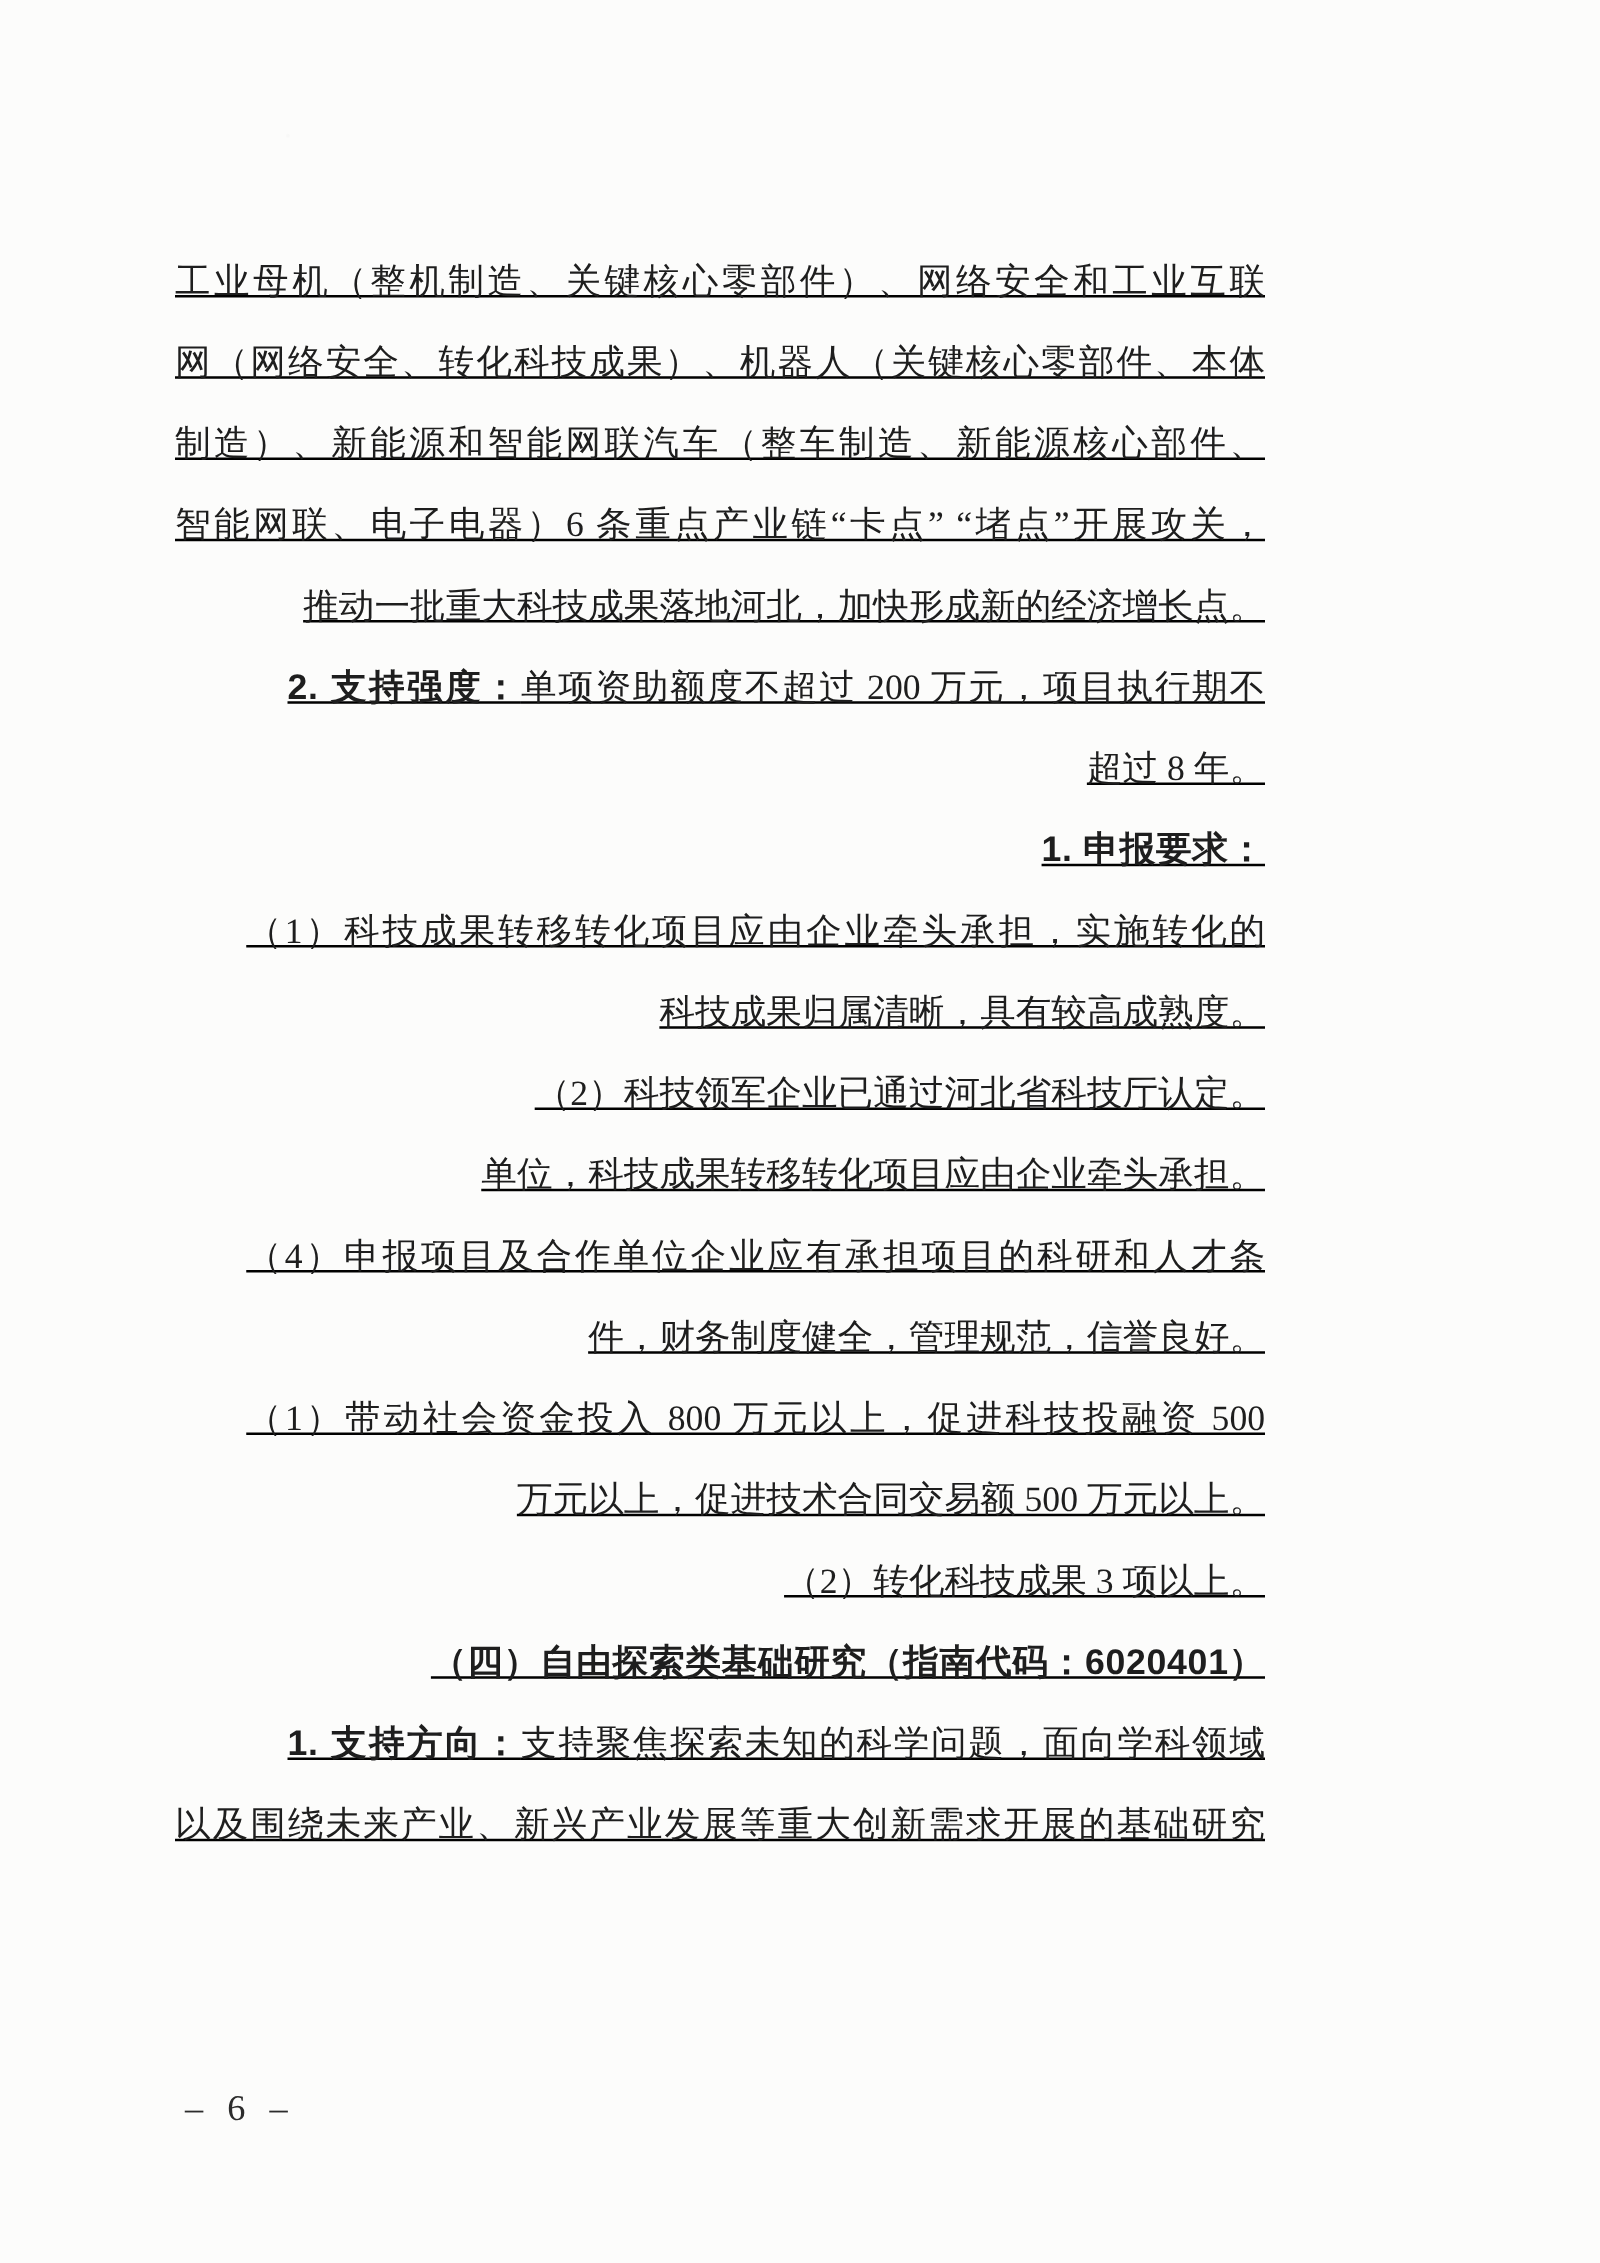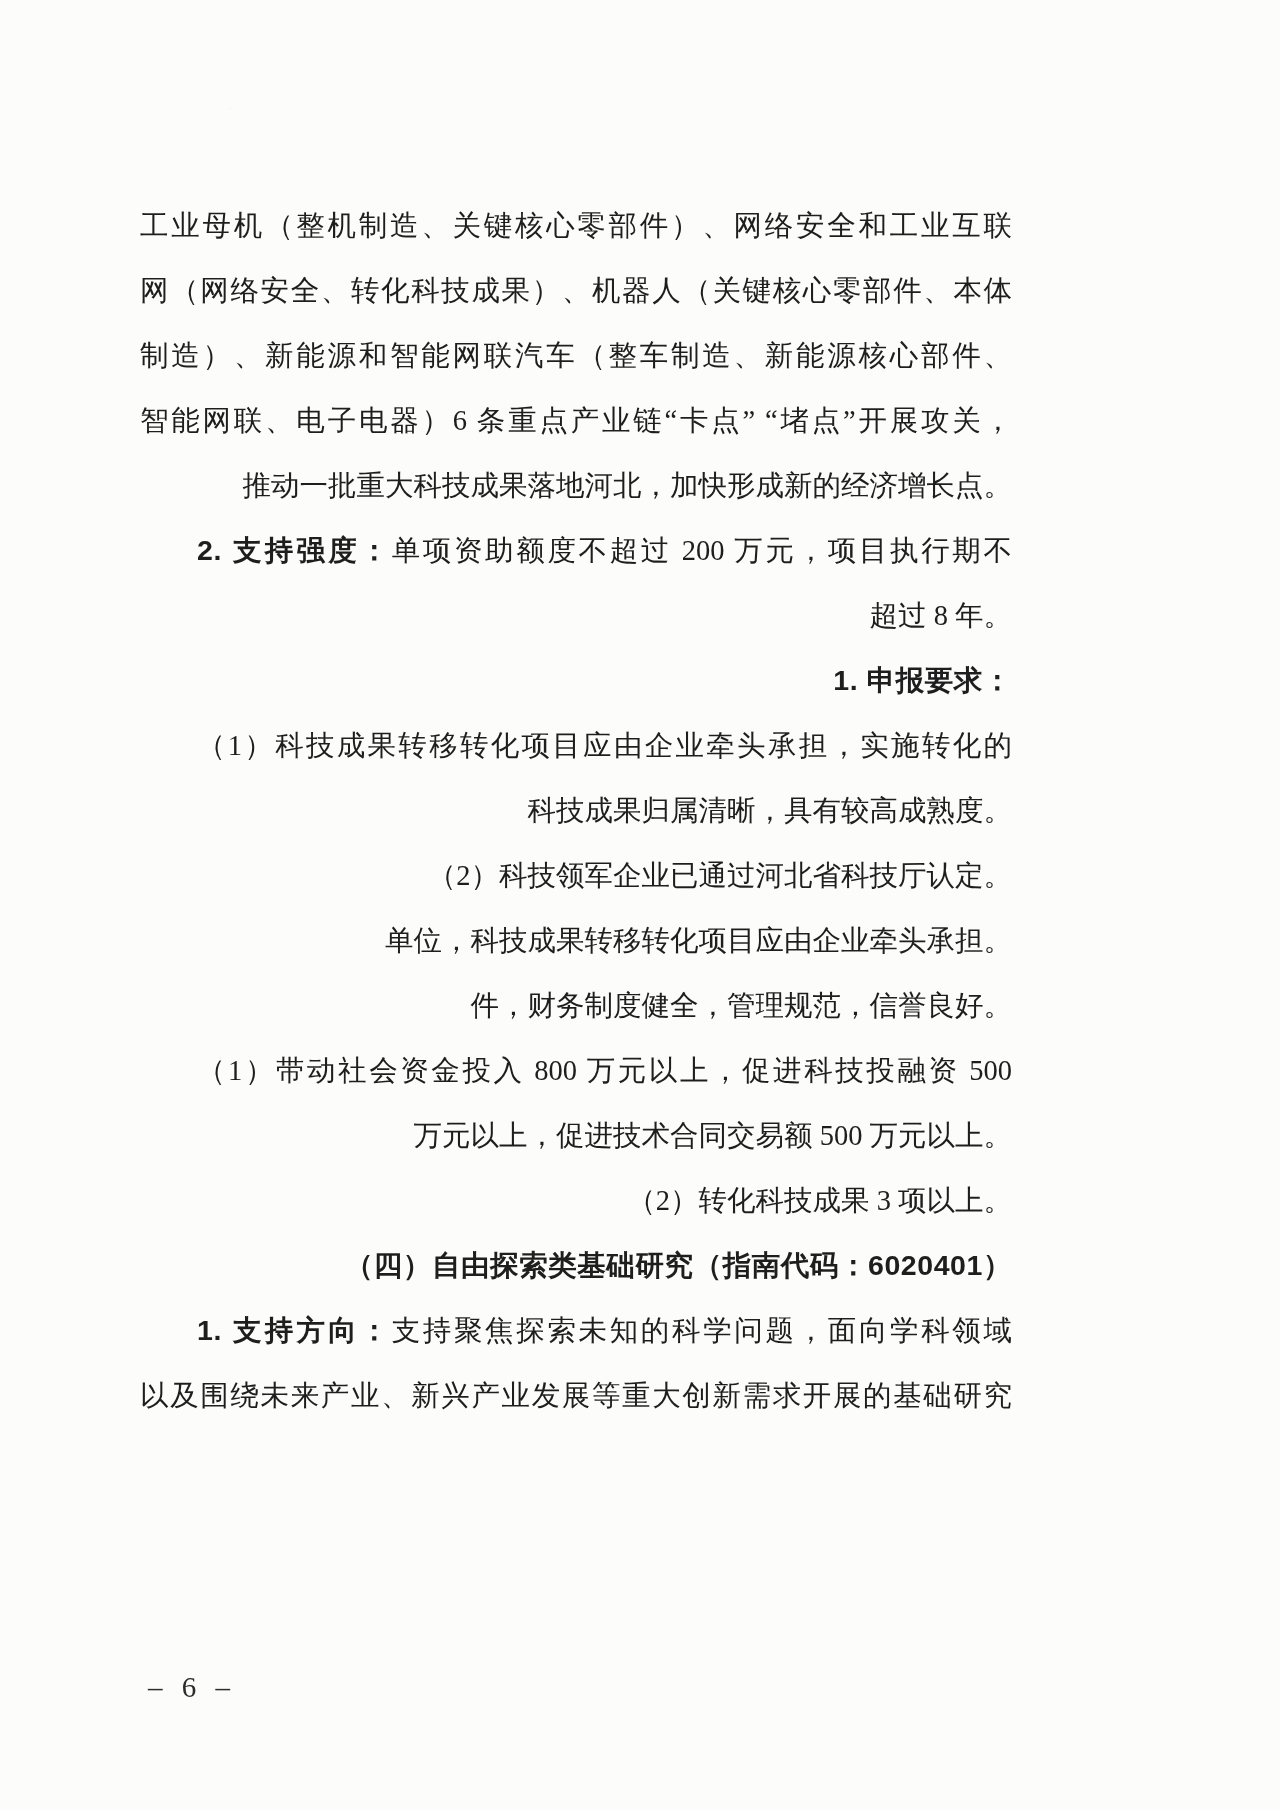--- a/index.html
+++ b/index.html
@@ -21,20 +21,21 @@
       radial-gradient(circle at 18% 6%, rgba(0,0,0,0.015) 0 1px, transparent 2px),
       radial-gradient(circle at 72% 30%, rgba(0,0,0,0.012) 0 1px, transparent 2px),
       radial-gradient(circle at 40% 80%, rgba(0,0,0,0.012) 0 1px, transparent 2px),
       #fcfcfb;
   }
   .doc-body {
     position: absolute;
     left: 140px;
     top: 193px;
     width: 872px;
+    text-decoration: underline;
   }
   .line {
     height: 65px;
     line-height: 65px;
     font-size: 28.5px;
     color: #1e1e1e;
     overflow: hidden;
     white-space: normal;
     text-align: right;
   }
@@ -43,20 +44,21 @@
     text-align-last: justify;
   }
   .line.indent {
     text-indent: 2em;
   }
   .seg { }
   .seg.bold {
     font-weight: 700;
     font-family: "Liberation Sans", "DejaVu Sans", sans-serif;
     letter-spacing: 0.02em;
+    margin-left: 33px;
   }
   .page-footer {
     position: absolute;
     left: 148px;
     top: 1662px;
     height: 50px;
     line-height: 50px;
     font-size: 29px;
     color: #2c2c2c;
     letter-spacing: 6px;
@@ -72,20 +74,21 @@
       <div class="line fill"><span class="seg">制造）、新能源和智能网联汽车（整车制造、新能源核心部件、</span></div>
       <div class="line fill"><span class="seg">智能网联、电子电器）6 条重点产业链“卡点” “堵点”开展攻关，</span></div>
       <div class="line"><span class="seg">推动一批重大科技成果落地河北，加快形成新的经济增长点。</span></div>
       <div class="line indent fill"><span class="seg bold">2. 支持强度：</span><span class="seg">单项资助额度不超过 200 万元，项目执行期不</span></div>
       <div class="line"><span class="seg">超过 8 年。</span></div>
       <div class="line indent"><span class="seg bold">1. 申报要求：</span></div>
       <div class="line indent fill"><span class="seg">（1）科技成果转移转化项目应由企业牵头承担，实施转化的</span></div>
       <div class="line"><span class="seg">科技成果归属清晰，具有较高成熟度。</span></div>
       <div class="line indent"><span class="seg">（2）科技领军企业已通过河北省科技厅认定。</span></div>
       <div class="line"><span class="seg">单位，科技成果转移转化项目应由企业牵头承担。</span></div>
+      <div class="line indent fill"><span class="seg">（4）申报项目及合作单位企业应有承担项目的科研和人才条</span></div>
       <div class="line"><span class="seg">件，财务制度健全，管理规范，信誉良好。</span></div>
       <div class="line indent fill"><span class="seg">（1）带动社会资金投入 800 万元以上，促进科技投融资 500</span></div>
       <div class="line"><span class="seg">万元以上，促进技术合同交易额 500 万元以上。</span></div>
       <div class="line indent"><span class="seg">（2）转化科技成果 3 项以上。</span></div>
       <div class="line indent"><span class="seg bold">（四）自由探索类基础研究（指南代码：6020401）</span></div>
       <div class="line indent fill"><span class="seg bold">1. 支持方向：</span><span class="seg">支持聚焦探索未知的科学问题，面向学科领域</span></div>
       <div class="line fill"><span class="seg">以及围绕未来产业、新兴产业发展等重大创新需求开展的基础研究</span></div>
     </div>
   <div class="page-footer">– 6 –</div>
 </div>

